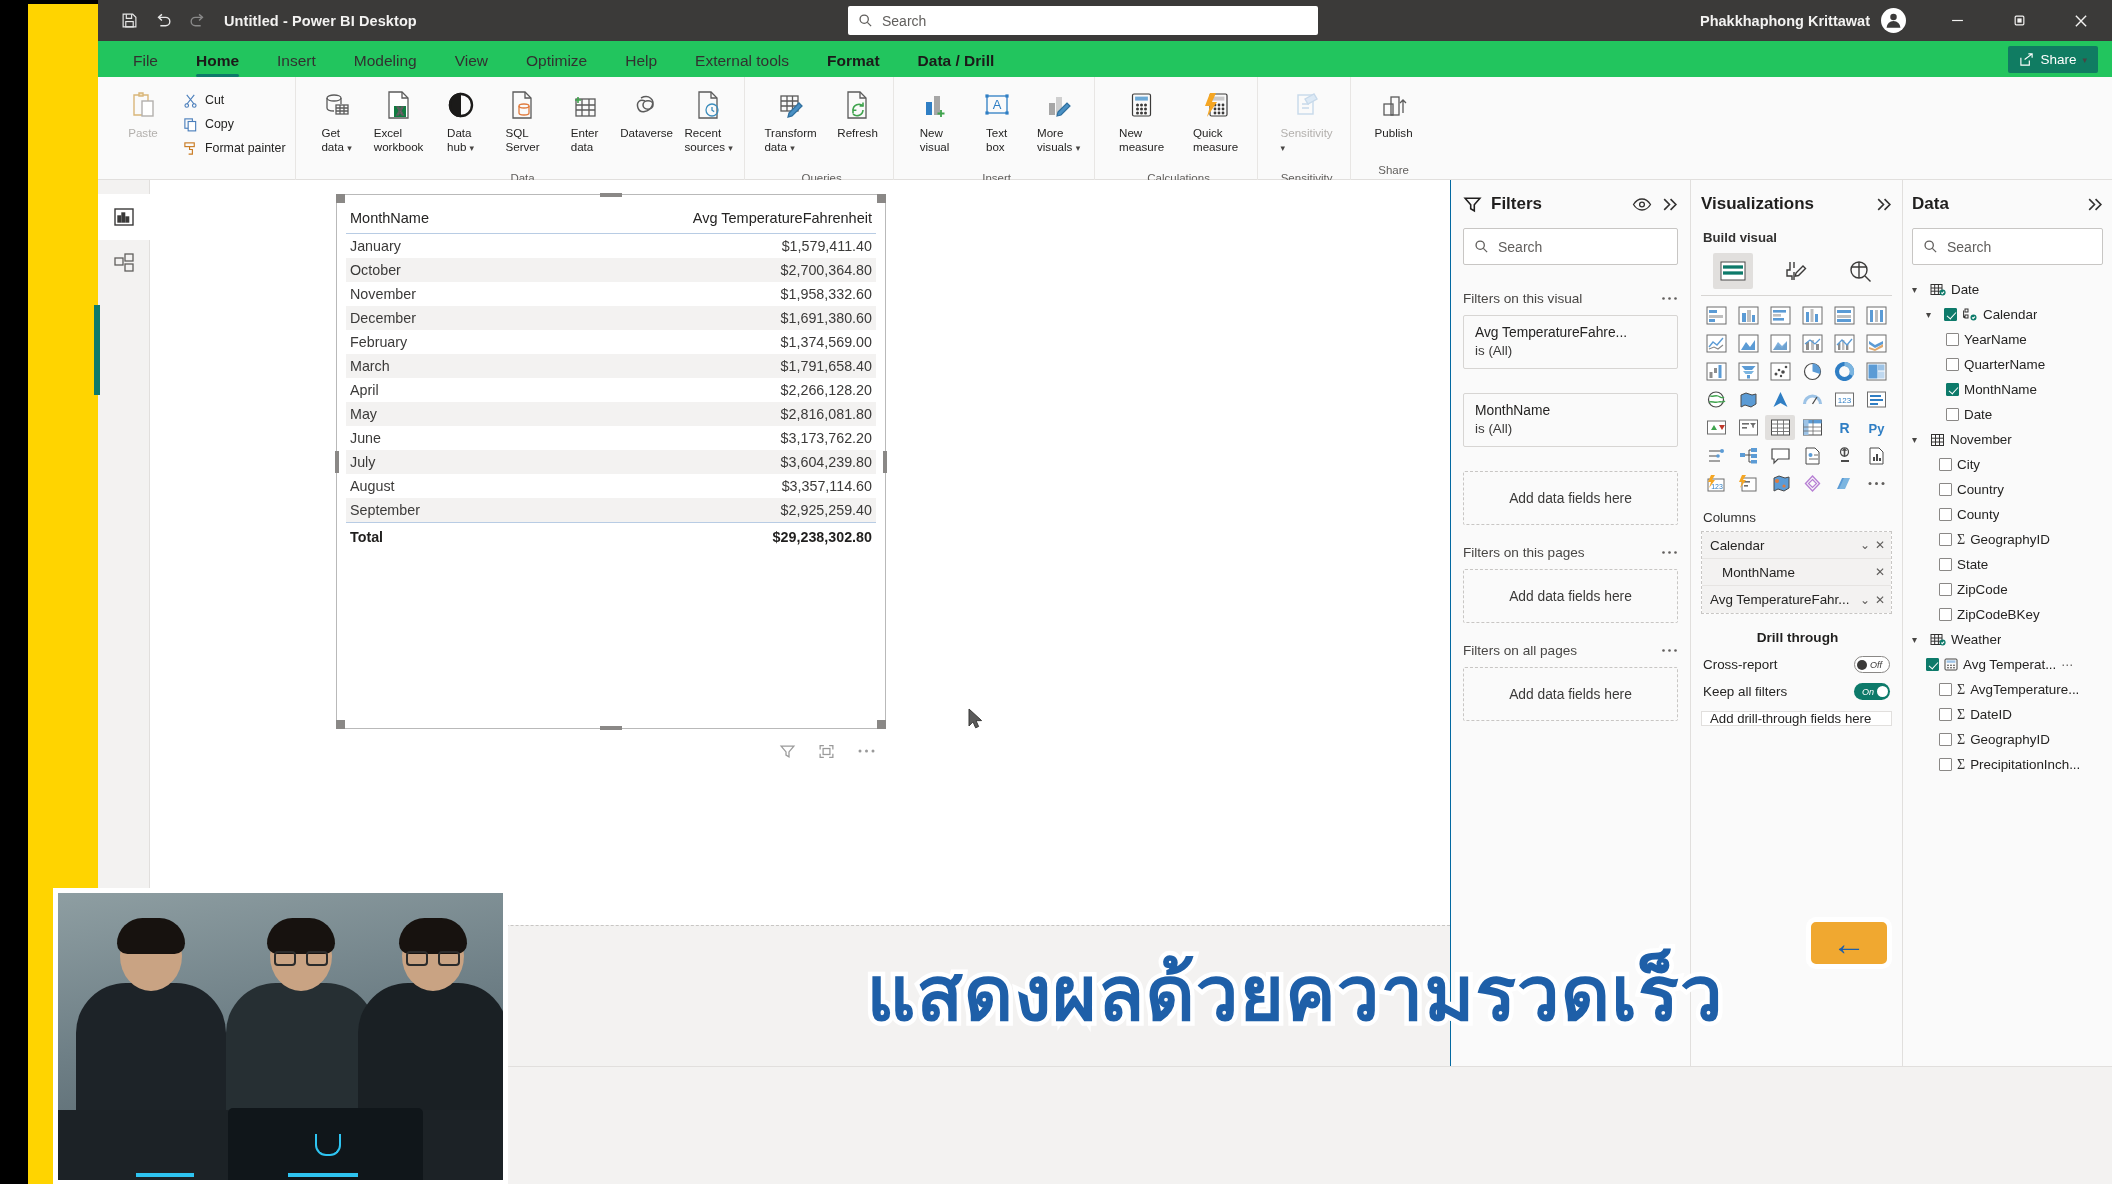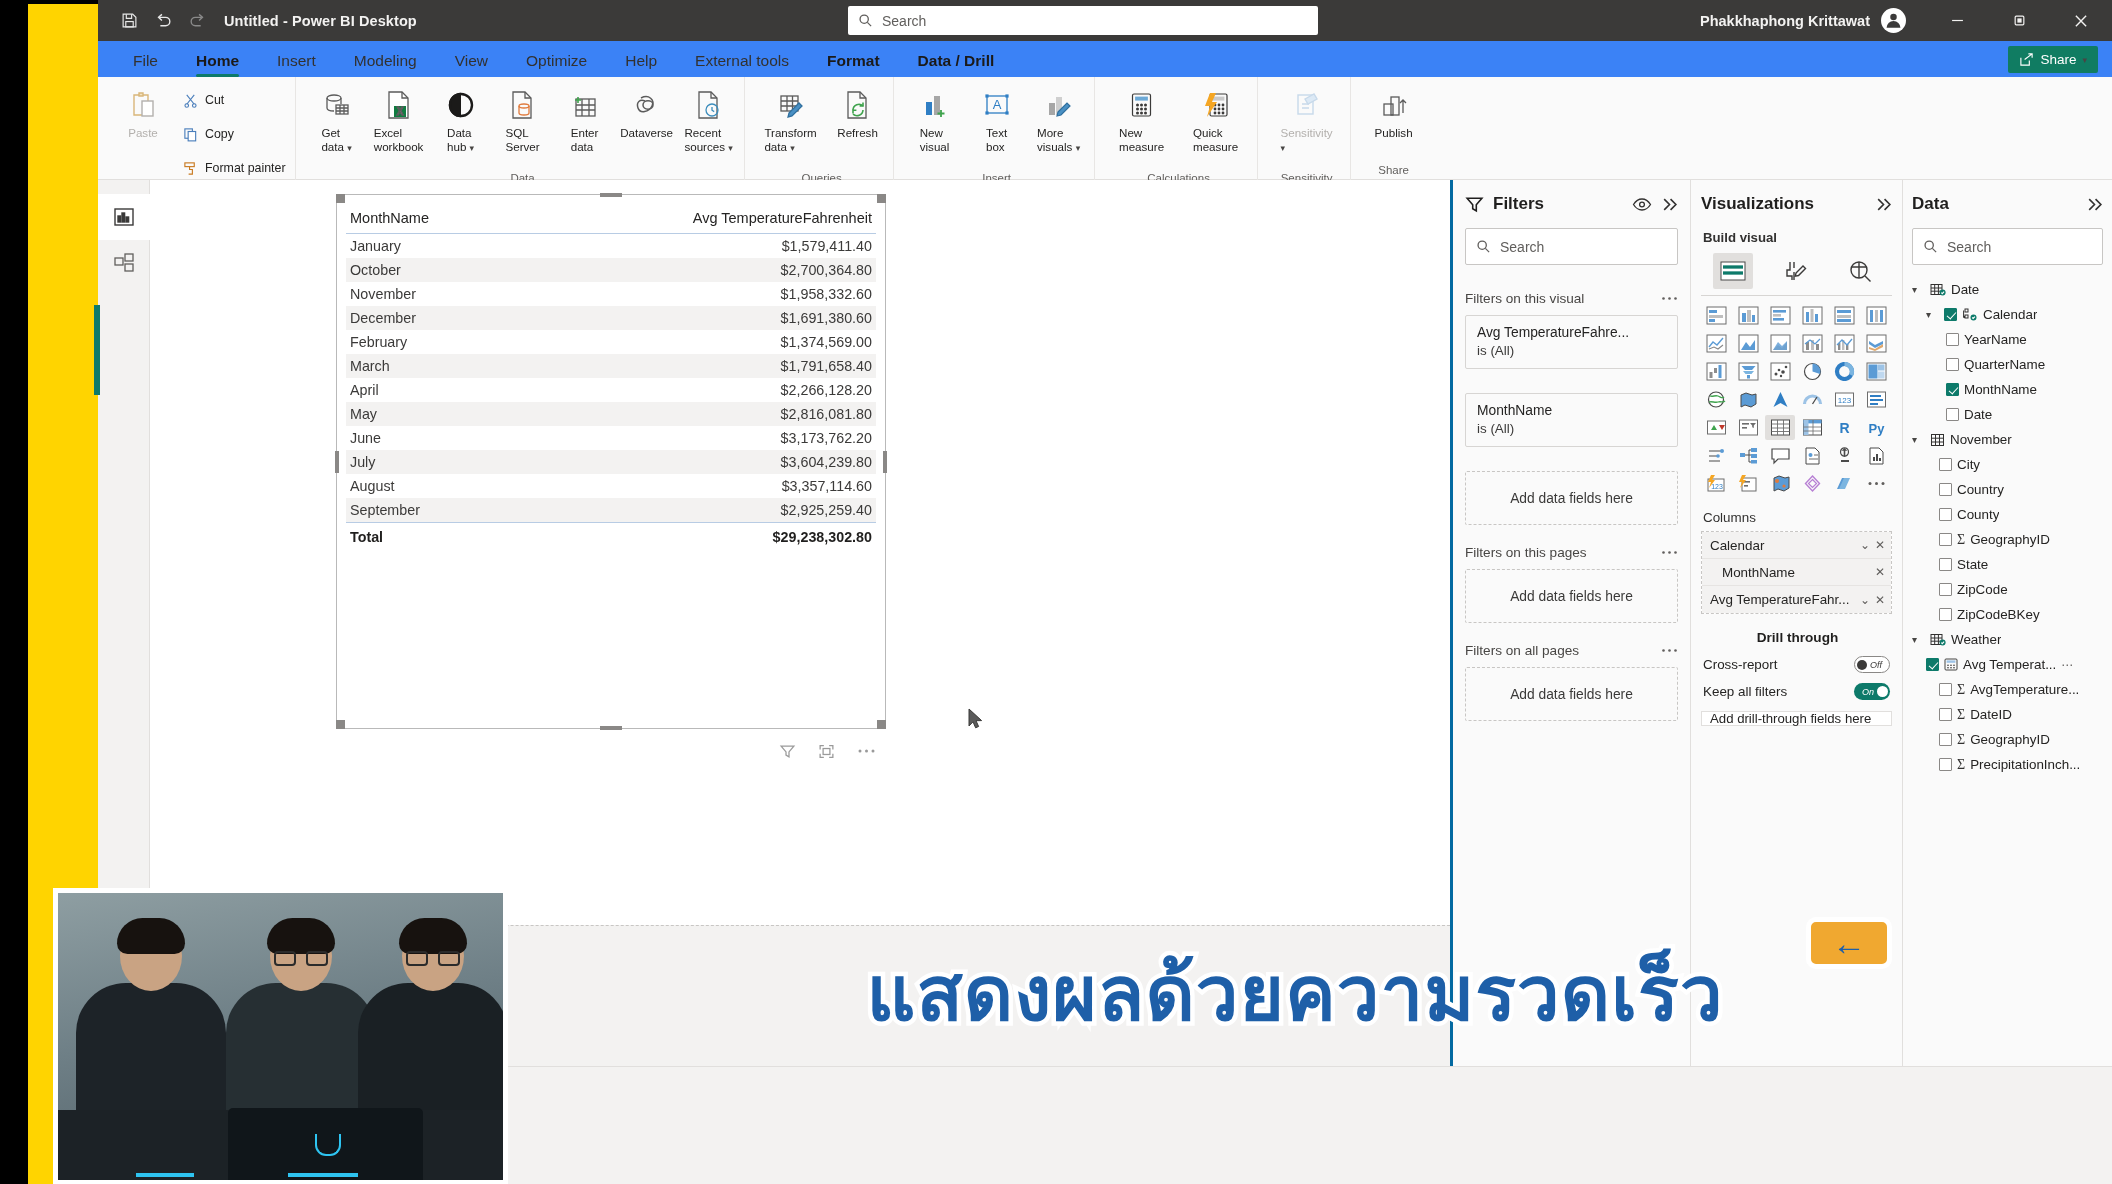--- a/index.html
+++ b/index.html
@@ -38,21 +38,21 @@
   .tb-avatar {
     width:25px; height:25px; border-radius:50%; background:#fff;
     display:flex; align-items:center; justify-content:center;
   }
   .win-btns { position:absolute; right:0; top:0; height:41px; display:flex; }
   .win-btn { width:62px; height:41px; display:flex; align-items:center; justify-content:center; color:#f3f2f1; }
 
   
   .ribbon-tabs {
     position:absolute; left:98px; top:41px; width:2014px; height:36px;
-    background:#3b82f6; display:flex; align-items:flex-end; padding-left:16px;
+    background:#22c55e; display:flex; align-items:flex-end; padding-left:16px;
   }
   .rtab {
     font-size:15.5px; color:#323130; padding:0 19px 7px 19px; position:relative; white-space:nowrap;
   }
   .rtab.active { font-weight:bold; color:#1b1a19; }
   .rtab.active::after {
     content:""; position:absolute; left:19px; right:19px; bottom:0;
     height:3px; background:#0d7a6a; border-radius:2px;
   }
   .rtab.ctx { font-weight:bold; color:#1b1a19; }
@@ -69,21 +69,21 @@
   .rgroup { position:relative; height:103px; display:flex; flex-direction:column; justify-content:space-between;
             border-right:1px solid #e8e6e4; padding:0 4px; }
   .rgroup-body { display:flex; align-items:flex-start; padding-top:6px; height:82px; }
   .rgroup-label { font-size:11.5px; color:#605e5c; text-align:center; padding-bottom:4px; width:100%;margin-top:19px; }
   .rbig {
     width:62px; display:flex; flex-direction:column; align-items:center; gap:3px; padding-top:4px;
   }
   .rbig .ico { height:36px; display:flex; align-items:center; justify-content:center; }
   .rbig .lbl { font-size:11.6px; color:#252423; line-height:1.18; }
   .rbig.dim .lbl { color:#b3b0ad; }
-  .rsmalls { display:flex; flex-direction:column; gap:12px; padding:6px 0 0 4px; }
+  .rsmalls { display:flex; flex-direction:column; gap:2px; padding:6px 0 0 4px; }
   .rsmall { display:flex; align-items:center; gap:7px; height:22px; padding:0 5px; }
   .rsmall .lbl { font-size:12.4px; color:#252423; }
   .caret { font-size:9px; color:#484644; }
 
   
   .rail {
     position:absolute; left:98px; top:180px; width:52px; height:886px; background:#f3f2f1;
     border-right:1px solid #e1dfdd; padding-top:14px;
   }
   .rail-item { width:52px; height:46px; display:flex; align-items:center; justify-content:center; }
@@ -123,21 +123,21 @@
   }
   .vfooter {
     position:absolute; left:186px; top:556px; width:550px; height:30px;
     display:flex; align-items:center; justify-content:flex-end; gap:22px; padding-right:10px;
   }
   .cursor-arrow { position:absolute; left:818px; top:528px; }
 
   
   .pane-filters {
     position:absolute; left:1450px; top:180px; width:240px; height:886px;
-    background:#fafafa; border-left:3px solid #0369a1; padding:0 12px;
+    background:#fafafa; border-left:1px solid #0369a1; padding:0 12px;
   }
   .pane-hdr { display:flex; align-items:center; height:48px; gap:9px; }
   .pane-hdr .ttl { font-size:17px; font-weight:bold; color:#201f1e; flex:1; }
   .pane-hdr .act { color:#323130; display:flex; align-items:center; }
   .search-box {
     height:37px; border:1px solid #c8c6c4; background:#fff; border-radius:2px;
     display:flex; align-items:center; padding:0 10px; gap:9px; margin-bottom:6px;
   }
   .search-box span { font-size:14px; color:#605e5c; }
   .fsection { padding-top:20px; }

